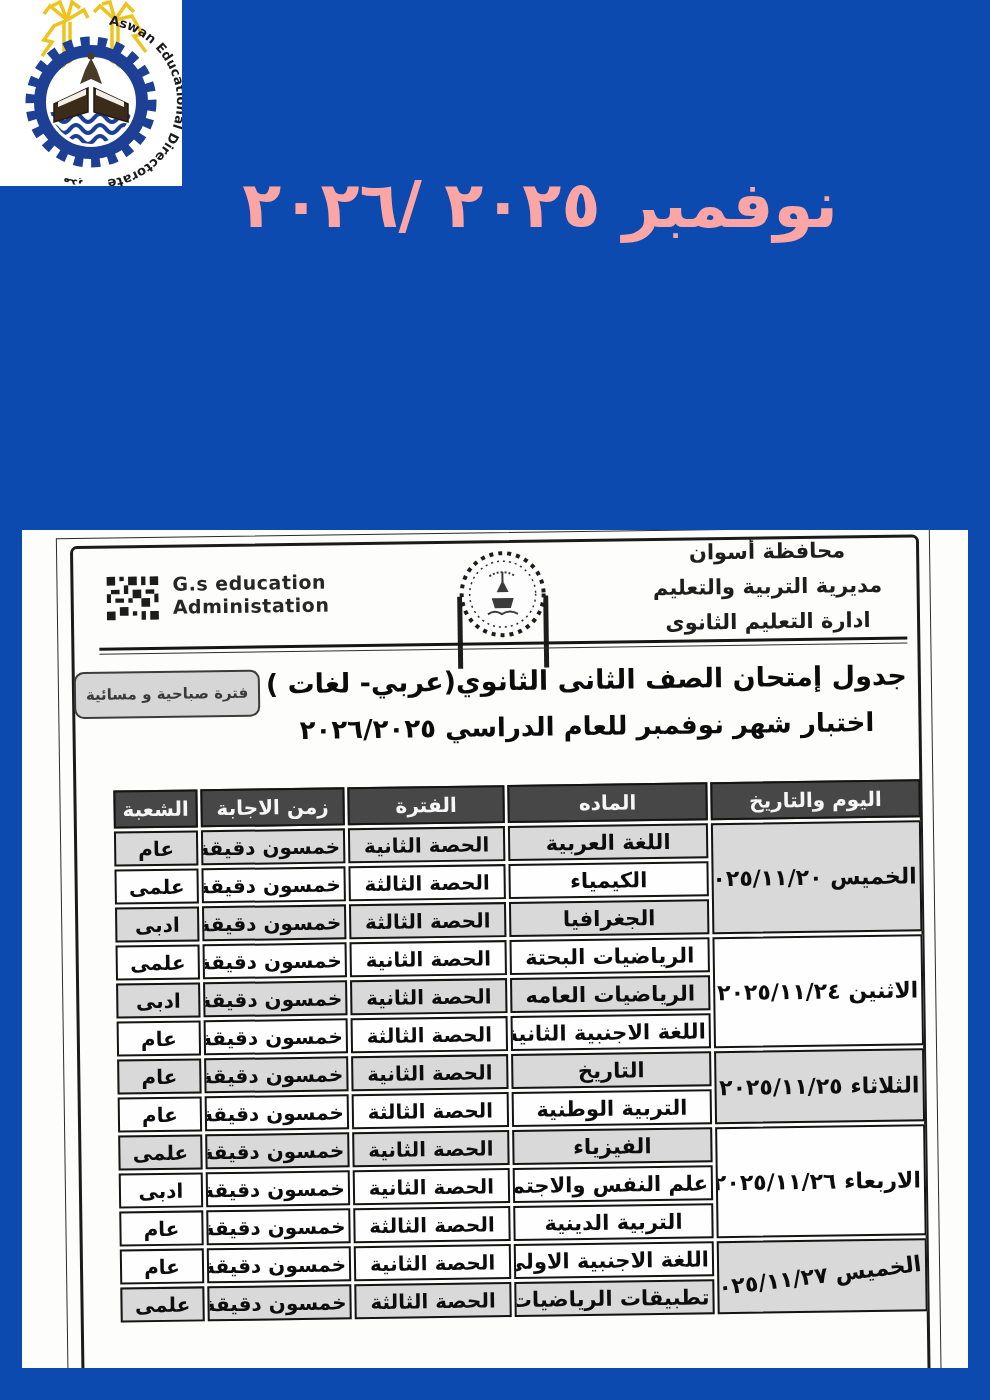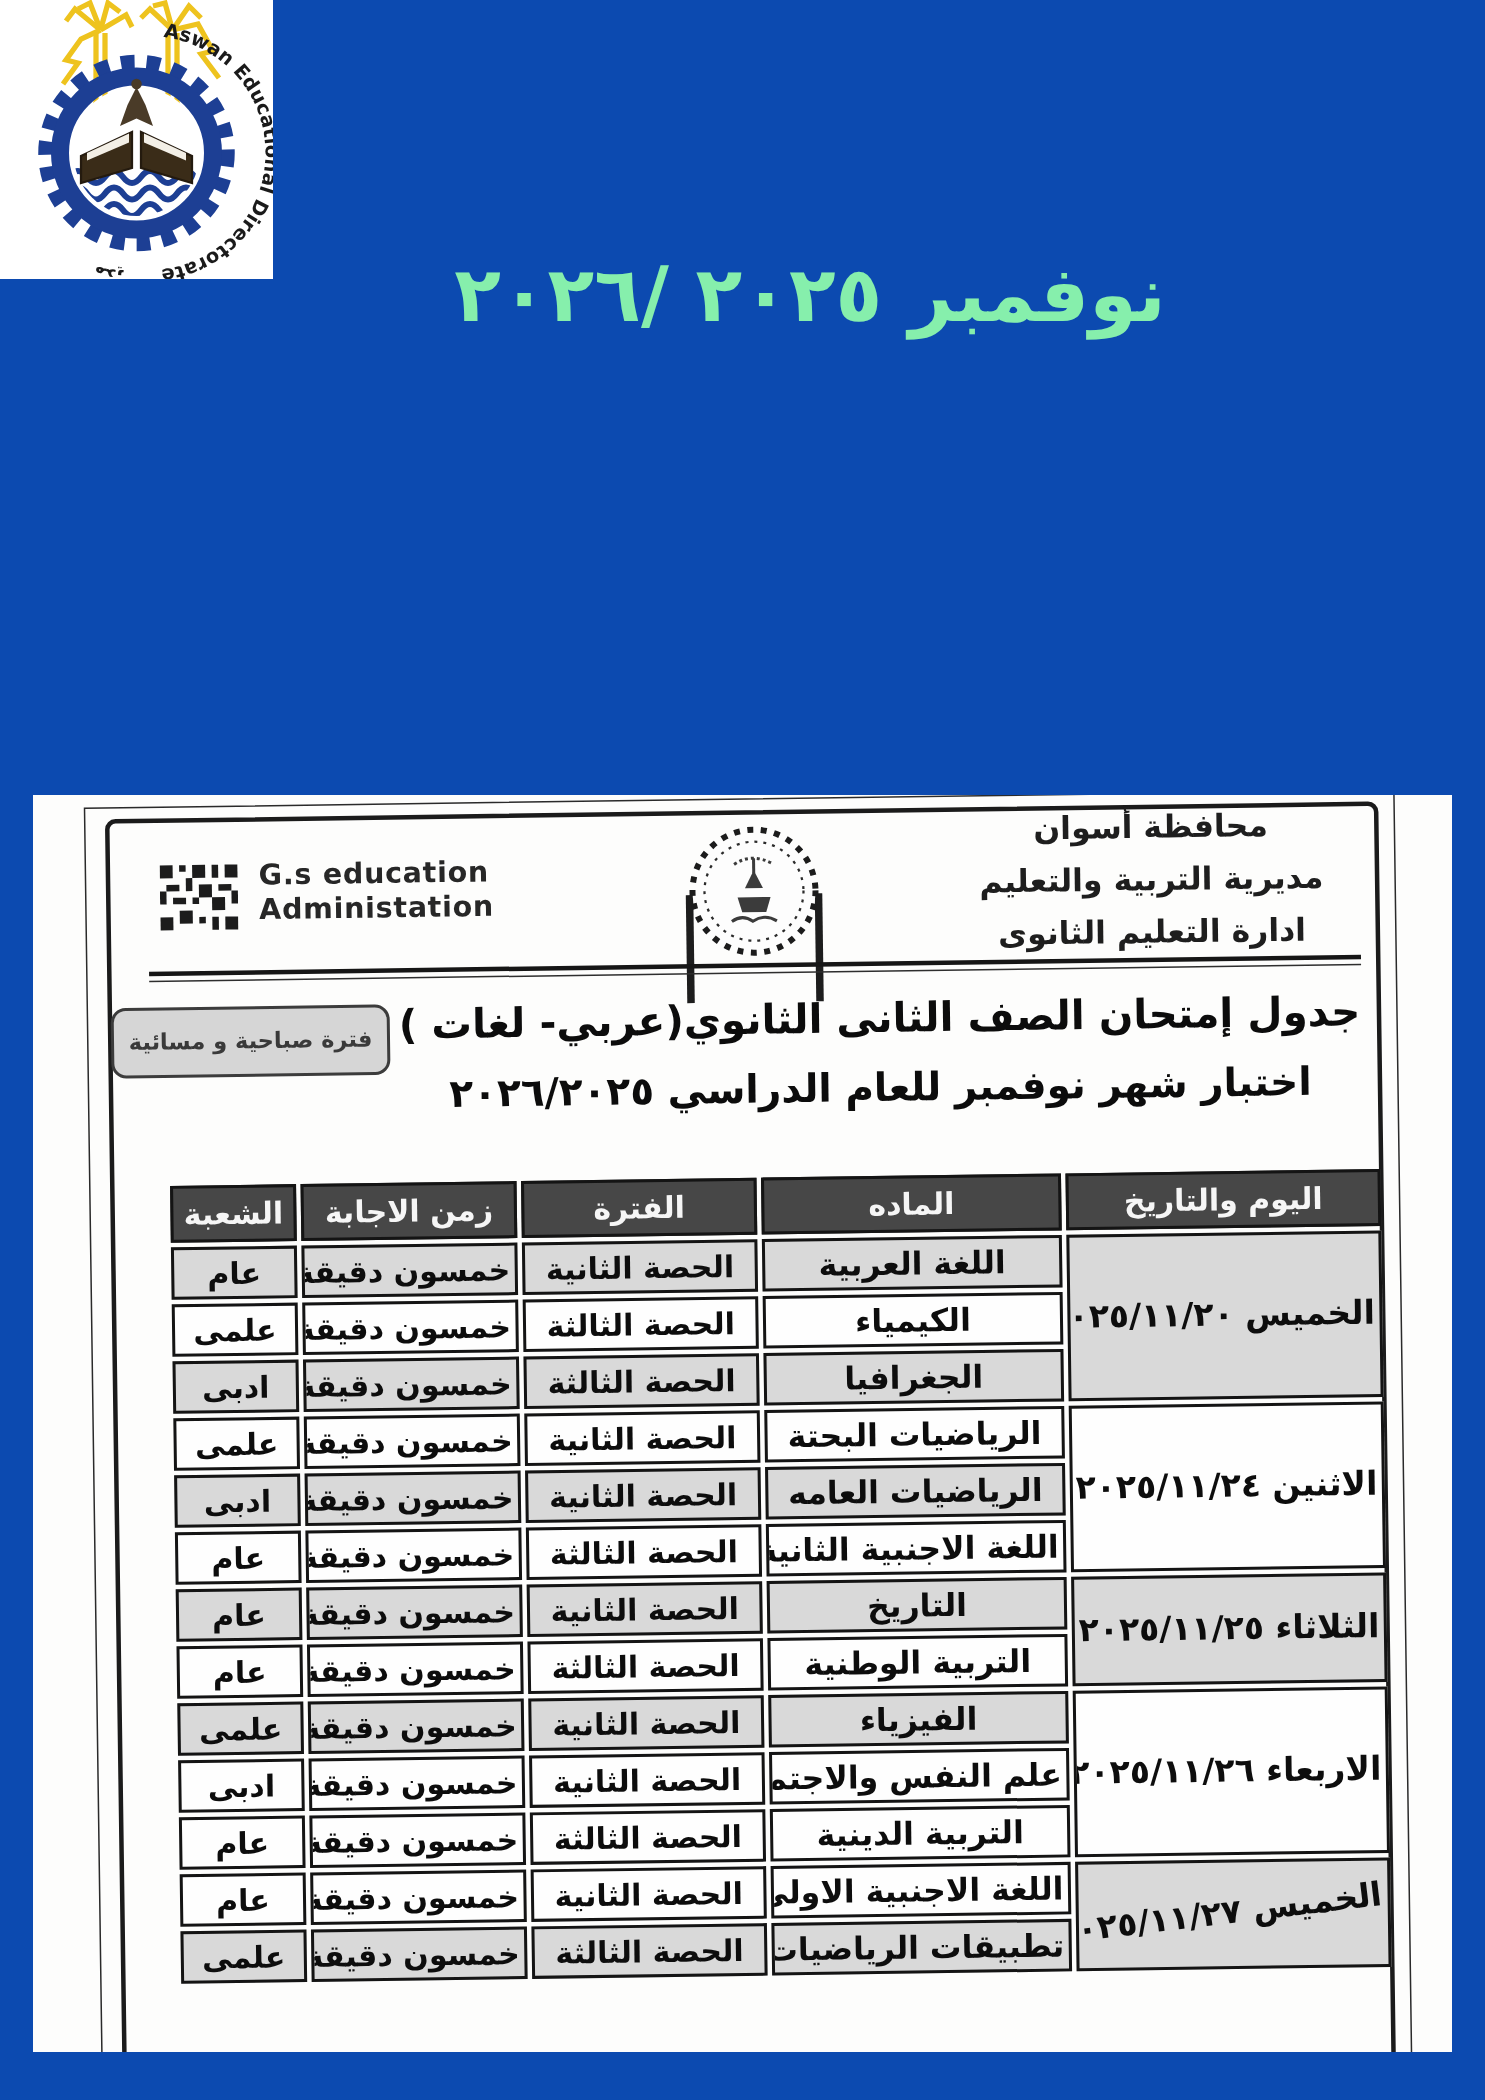--- a/index.html
+++ b/index.html
@@ -4,22 +4,22 @@
 <style>
   * { margin:0; padding:0; box-sizing:border-box; }
   html,body { width:990px; height:1400px; overflow:hidden; }
   body { background:#0c4ab0; font-family:"DejaVu Sans", sans-serif; position:relative; }
 
   
   .logo-box { position:absolute; left:0; top:0; width:182px; height:186px; background:#ffffff; }
 
   
   .banner { position:absolute; left:140px; top:168px; width:800px; height:150px;
-            direction:rtl; text-align:center; font-size:51px; font-weight:bold;
-            color:#86efac; letter-spacing:1px; }
+            direction:rtl; text-align:center; font-size:64px; font-weight:bold;
+            color:#fca5a5; letter-spacing:1px; }
 
   
   .page { position:absolute; left:22px; top:530px; width:946px; height:838px;
           background:#fdfdfc; overflow:hidden; }
   .tilt { position:absolute; left:0; top:0; width:946px; height:900px;
           transform:rotate(-0.8deg); transform-origin:60px 20px; }
 
   .frame-outer { position:absolute; left:34px; top:8px; width:874px; height:980px;
                  border:1.5px solid #2a2a2a; }
   .frame-main  { position:absolute; left:48px; top:16px; width:849px; height:980px;

